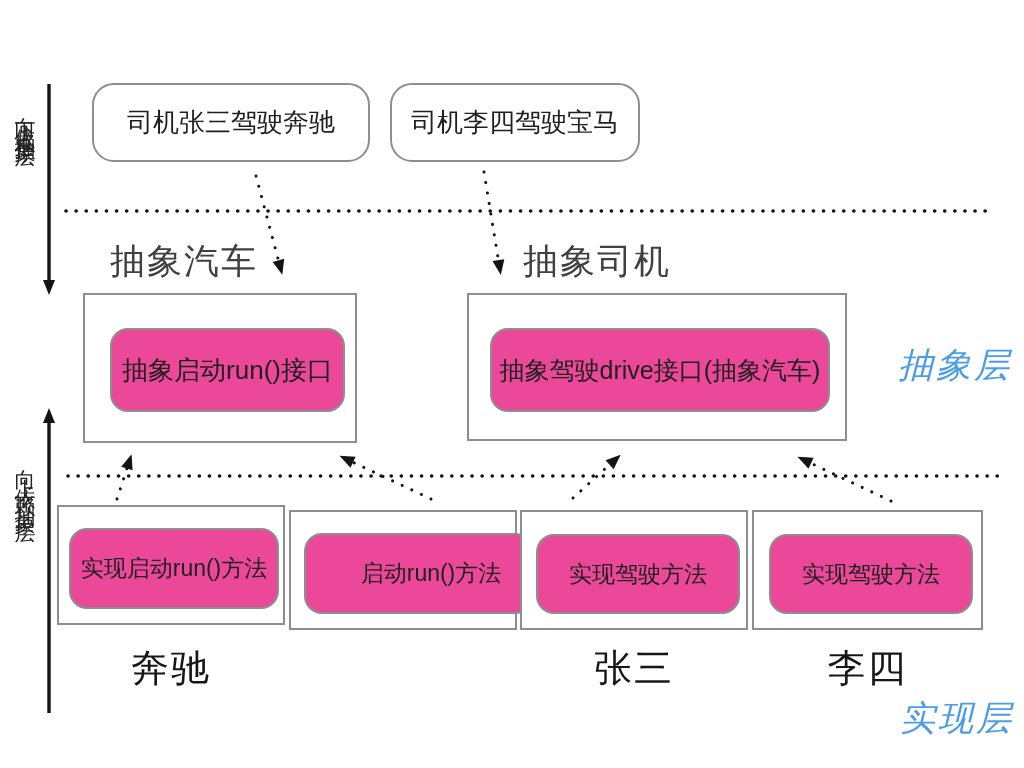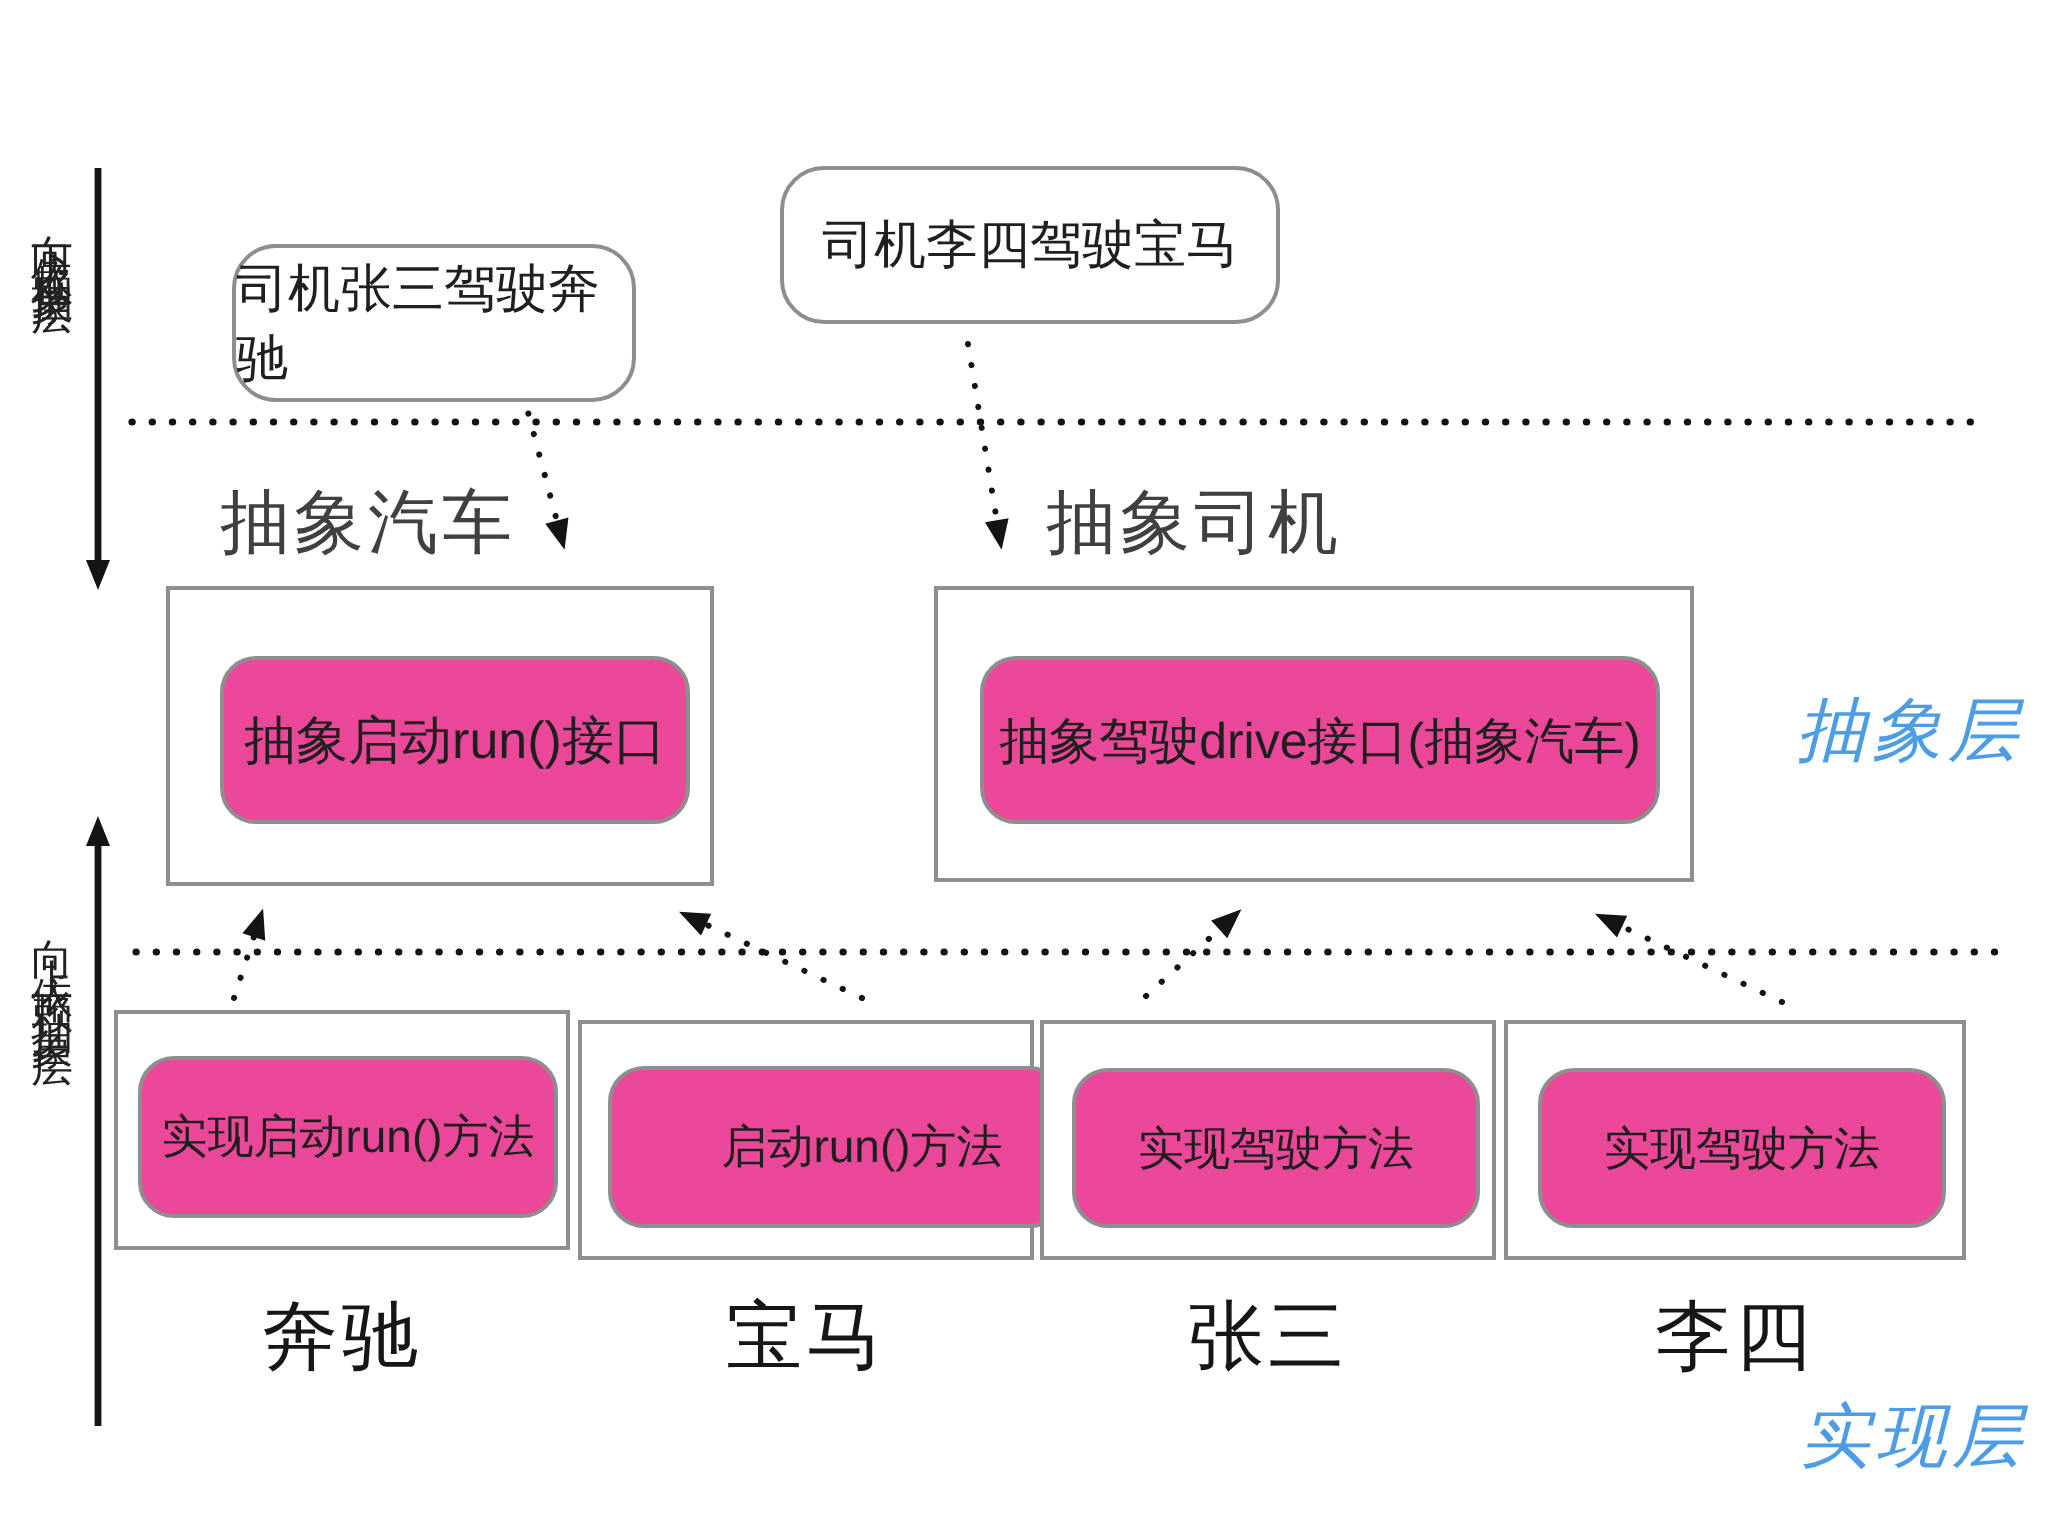--- a/index.html
+++ b/index.html
@@ -67,21 +67,21 @@
     <line x1="573" y1="498" x2="617" y2="458" stroke="#141414" stroke-width="3" stroke-linecap="round" stroke-dasharray="0.1 10.5" marker-end="url(#ah)"></line>
     <line x1="891" y1="501" x2="802" y2="459" stroke="#141414" stroke-width="3" stroke-linecap="round" stroke-dasharray="0.1 10.5" marker-end="url(#ah)"></line>
 
     <line x1="49" y1="84" x2="49" y2="290" stroke="#141414" stroke-width="3.4" marker-end="url(#ah)"></line>
     <line x1="49" y1="713" x2="49" y2="413" stroke="#141414" stroke-width="3.4" marker-end="url(#ah)"></line>
   </svg>
 
   <div class="vtext top" style="left:11px;top:101px;">向下依赖抽象层</div>
   <div class="vtext bottom" style="left:11px;top:453px;">向上依赖抽象层</div>
 
-  <div class="rbox abs" style="left:116px;top:83px;width:202px;height:79px;margin-top:39px;">
+  <div class="rbox abs" style="left:92px;top:83px;width:278px;height:79px;">
     <span>司机张三驾驶奔驰</span>
   </div>
   <div class="rbox abs" style="left:390px;top:83px;width:250px;height:79px;">
     <span>司机李四驾驶宝马</span>
   </div>
 
   <div class="heading" style="left:110px;top:238px;">抽象汽车</div>
   <div class="heading" style="left:523px;top:238px;">抽象司机</div>
 
   <div class="sqbox abs" style="left:83px;top:293px;width:274px;height:150px;">
@@ -111,19 +111,18 @@
       <span>实现驾驶方法</span>
     </div>
   </div>
   <div class="sqbox abs" style="left:752px;top:510px;width:231px;height:120px;">
     <div class="ibox" style="left:15px;top:22px;width:200px;height:76px;font-size:23px;">
       <span>实现驾驶方法</span>
     </div>
   </div>
 
   <div class="name-label" style="left:57px;top:643px;width:228px;">奔驰</div>
-  <div class="name-label" style="left:289px;top:643px;width:228px;">宝马</div>
   <div class="name-label" style="left:520px;top:643px;width:228px;">张三</div>
   <div class="name-label" style="left:752px;top:643px;width:231px;">李四</div>
 
   <div class="blue-label" style="right:10px;top:695px;">实现层</div>
 
 </div>
 
 </body></html>

